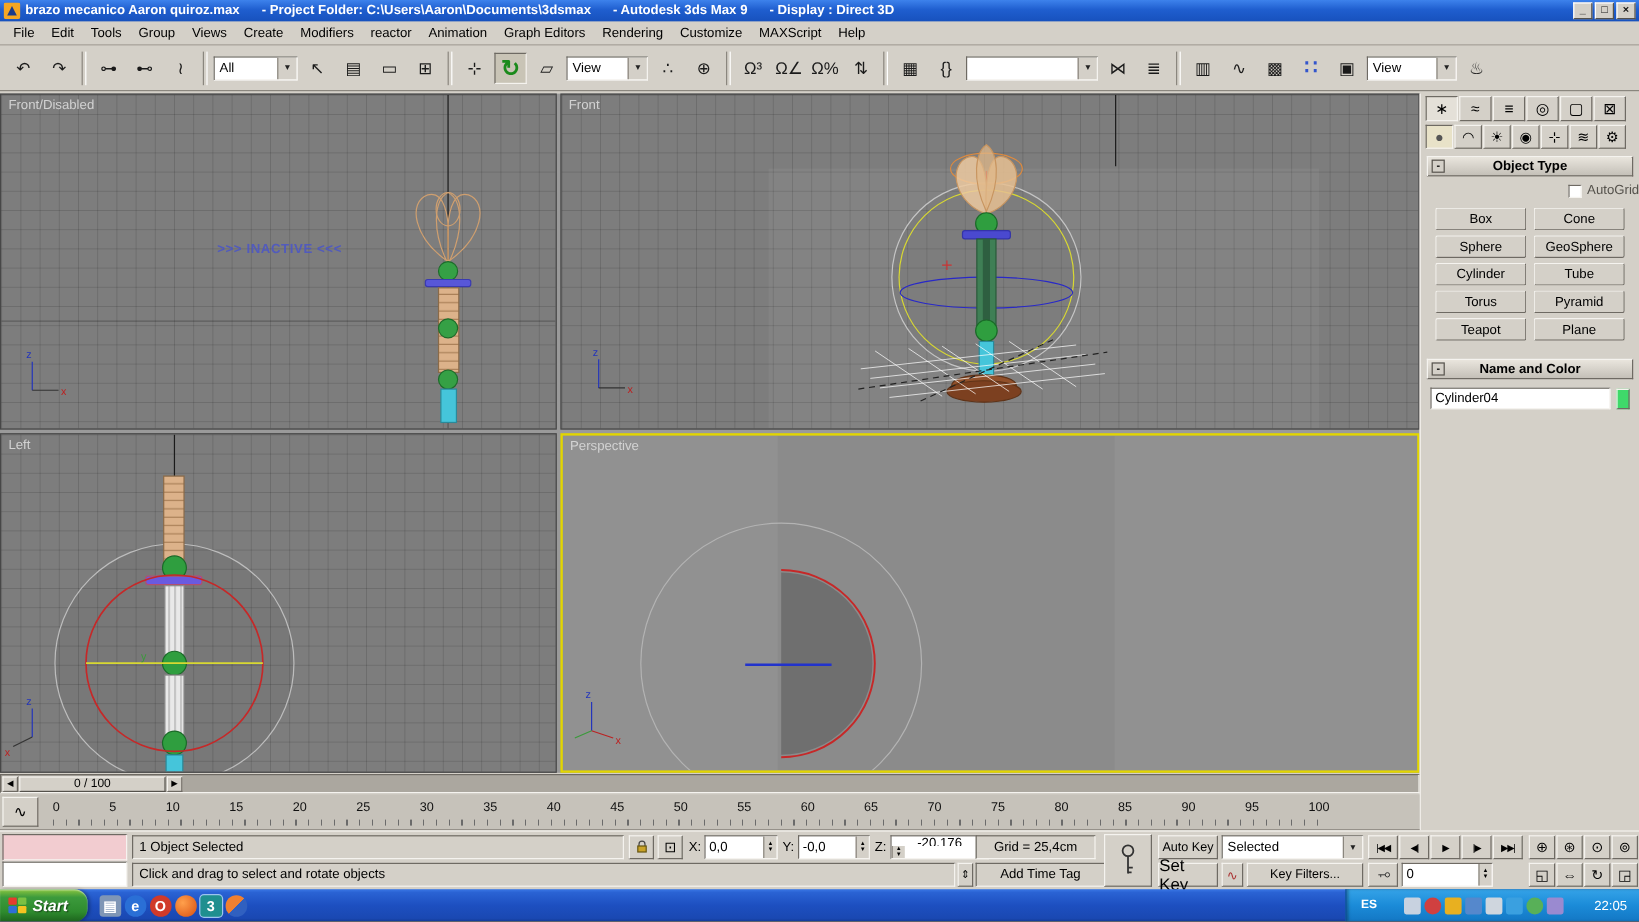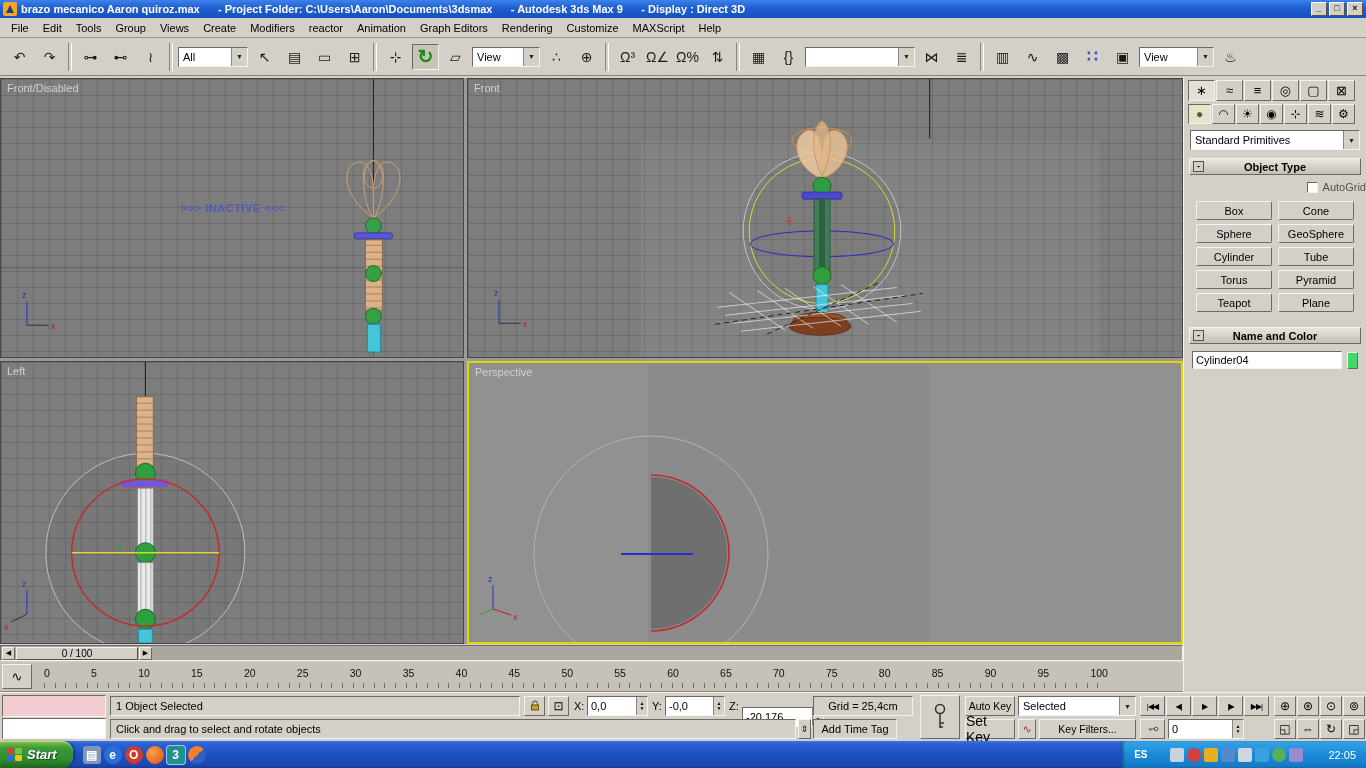--- a/index.html
+++ b/index.html
@@ -112,25 +112,25 @@
   .abs-btn { left:548px; top:3px; width:21px; height:20px; font-size:12px; }
   .coord-label { top:7px; font-size:11px; }
   .lx{left:574px;} .ly{left:652px;} .lz{left:729px;}
   .field { background:#fff; display:flex; align-items:center; }
   .fval { flex:1; padding:0 3px; font-size:11px; white-space:nowrap; overflow:hidden; }
   .spin { width:11px; align-self:stretch; display:flex; flex-direction:column; align-items:center;
     justify-content:center; background:#d4d0c8; border-left:1px solid #8a867e; }
   .spin i { font-style:normal; font-size:5px; line-height:5px; }
   .fx { left:587px; top:3px; width:61px; height:20px; }
   .fy { left:665px; top:3px; width:60px; height:20px; }
-  .fz { left:742px; top:14px; width:82px; height:20px; }
+  .fz { left:742px; top:3px; width:82px; height:20px;flex-direction:column; }
   .grid-display { left:813px; top:3px; width:100px; height:20px; line-height:18px; text-align:center; background:#d4d0c8; }
   .prompt-line { left:110px; top:26px; width:686px; height:20px; line-height:18px; padding:0 5px; background:#d4d0c8; }
   .prompt-toggle { left:798px; top:26px; width:13px; height:20px; font-size:9px; }
-  .add-time-tag { left:813px; top:26px; width:84px; height:20px; line-height:18px; text-align:center; background:#d4d0c8; }
+  .add-time-tag { left:813px; top:26px; width:108px; height:20px; line-height:18px; text-align:center; background:#d4d0c8; }
   .setkeys-btn { left:920px; top:2px; width:40px; height:44px; }
   .autokey-btn { left:965px; top:3px; width:50px; height:20px; font-size:10.5px; }
   .setkey-btn { left:965px; top:26px; width:50px; height:20px; font-size:14px; }
   .keymode-combo { left:1018px; top:3px; }
   .kf-curve { left:1018px; top:26px; width:18px; height:20px; font-size:11px; color:#a33; }
   .keyfilters-btn { left:1039px; top:26px; width:97px; height:20px; font-size:10.5px; }
   .playback { left:1140px; top:3px; display:flex; gap:1px; }
   .pbbtn { width:25px; height:20px; display:flex; align-items:center; justify-content:center;
     font-size:8px; letter-spacing:-1px; }
   .keymode-toggle { left:1140px; top:26px; width:25px; height:20px; }
@@ -426,26 +426,20 @@
     <div class="cp-cats">
 
     <span class="cp-cat active">●</span>
         <span class="cp-cat">◠</span>
         <span class="cp-cat">☀</span>
         <span class="cp-cat">◉</span>
         <span class="cp-cat">⊹</span>
         <span class="cp-cat">≋</span>
         <span class="cp-cat">⚙</span>
       </div>
-    <div class="cp-combo-row">
-      <span class="combo">
-        <span class="val">Standard Primitives</span>
-        <span class="dd">▼</span>
-      </span>
-    </div>
     <div class="rollout-header">
       <span class="minus">-</span>
       <span class="rtitle">Object Type</span>
     </div>
     <div class="autogrid-row">
       <span class="checkbox"></span>
       <span>AutoGrid</span>
     </div>
     <div class="obj-grid">
 

